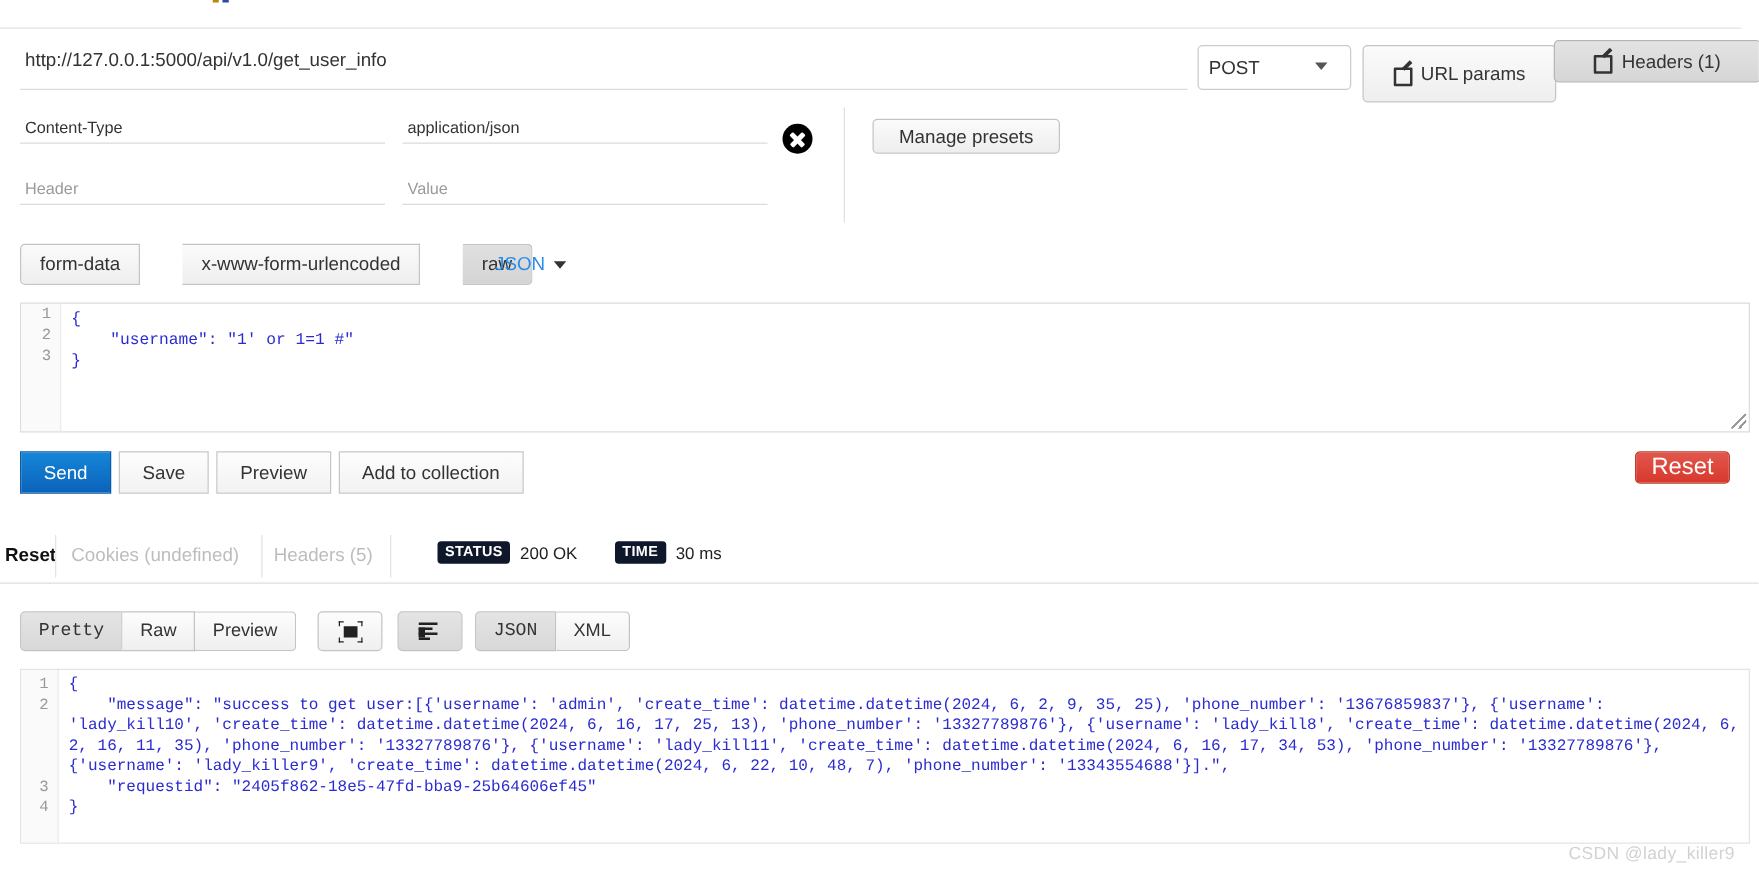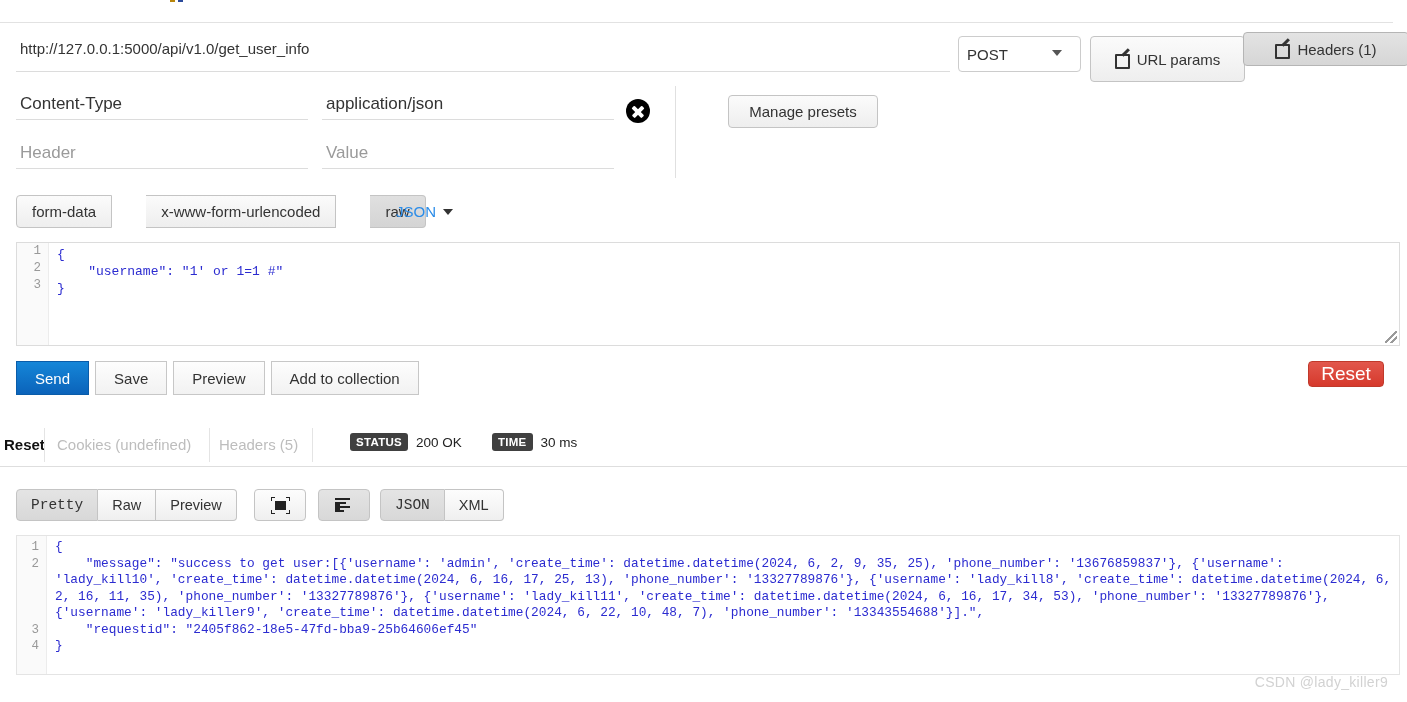--- a/index.html
+++ b/index.html
@@ -65,40 +65,40 @@
   }
   .ic-edit::after {
     content:""; position:absolute; left:6px; top:-1px; width:9px; height:2.5px;
     background:#333; transform:rotate(-45deg);
   }
 
   
   .hdr-area { position:absolute; left:0; top:86px; width:1407px; height:96px; }
   .hdr-in {
     position:absolute; border:none; border-bottom:1px solid #dcdcdc;
-    font-size:17px; color:#333; background:transparent; outline:none;
+    font-size:13px; color:#333; background:transparent; outline:none;
     padding:0 4px 5px 4px; font-family:"Liberation Sans", sans-serif;
   }
   .hdr-in::placeholder { color:#9a9a9a; }
   .h-k1 { left:16px;  top:8px;  width:292px; }
   .h-v1 { left:322px; top:8px;  width:292px; }
   .h-k2 { left:16px;  top:57px; width:292px; }
   .h-v2 { left:322px; top:57px; width:292px; }
   .del-btn {
     position:absolute; left:626px; top:99px; width:24px; height:24px;
     border-radius:50%; background:#000; cursor:pointer;
   }
   .del-btn::before, .del-btn::after {
     content:""; position:absolute; left:5px; top:10.5px; width:14px; height:3.5px;
     background:#fff; border-radius:1px;
   }
   .del-btn::before { transform:rotate(45deg); }
   .del-btn::after  { transform:rotate(-45deg); }
   .vdiv { position:absolute; left:675px; top:86px; width:1px; height:92px; background:#e0e0e0; }
-  .btn-presets { position:absolute; left:728px; top:95px; width:150px; height:33px; }
+  .btn-presets { position:absolute; left:698px; top:95px; width:150px; height:28px; }
 
   
   .bt-group { position:absolute; left:16px; top:195px; height:33px; display:flex;gap:34px; }
   .bt {
     border:1px solid #c4c4c4; border-left:none;
     background: linear-gradient(to bottom,#fbfbfb 0%,#eeeeee 100%);
     font-size:15px; color:#333; padding:0 15px; height:33px;
     display:flex; align-items:center; cursor:pointer;
     font-family:"Liberation Sans", sans-serif;
   }
@@ -166,21 +166,21 @@
   }
   .rtab.sel { color:#111; font-weight:bold; }
   .rtab.dim { color:#bdbdbd; }
   .rt-body    { left:4px;   }
   .rt-cookies { left:57px;  }
   .rt-headers { left:219px; }
   .sep1 { position:absolute; left:44px;  top:428px; width:1px; height:34px; background:#e4e4e4; }
   .sep2 { position:absolute; left:209px; top:428px; width:1px; height:34px; background:#e4e4e4; }
   .sep3 { position:absolute; left:312px; top:428px; width:1px; height:34px; background:#e4e4e4; }
   .pill {
-    display:inline-block; background:#404040; color:#fff; font-size:11.5px;
+    display:inline-block; background:#0f172a; color:#fff; font-size:11.5px;
     font-weight:bold; padding:3px 6px; border-radius:3px; letter-spacing:0.3px;
   }
   .status-wrap { position:absolute; left:350px; top:433px; display:flex; align-items:center; gap:8px; font-size:13.5px; color:#222; }
   .status-wrap .gap { width:14px; }
   .resp-rule { position:absolute; left:0; top:466px; width:1407px; height:1px; background:#dedede; }
 
   
   .view-group { position:absolute; left:16px; top:489px; height:32px; display:flex; }
   .vg {
     border:1px solid #c4c4c4; border-left:none;

